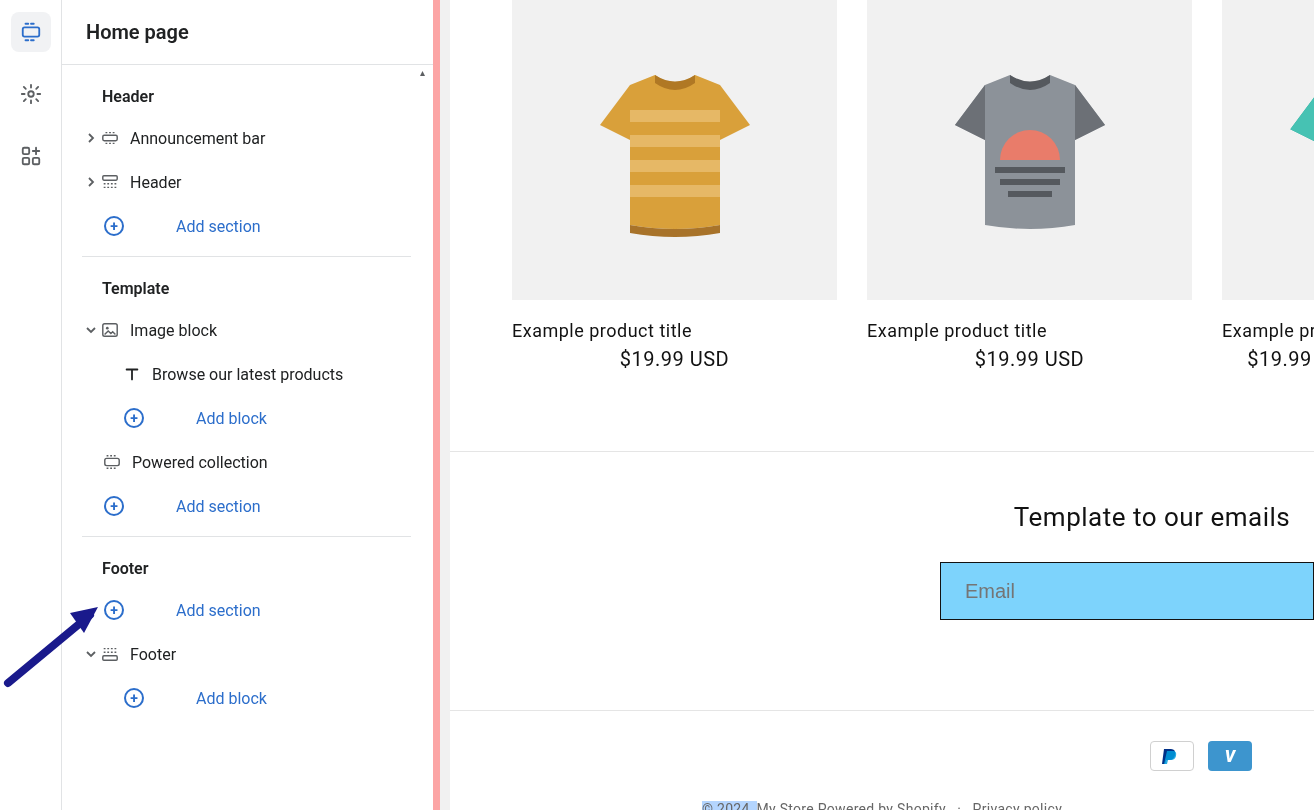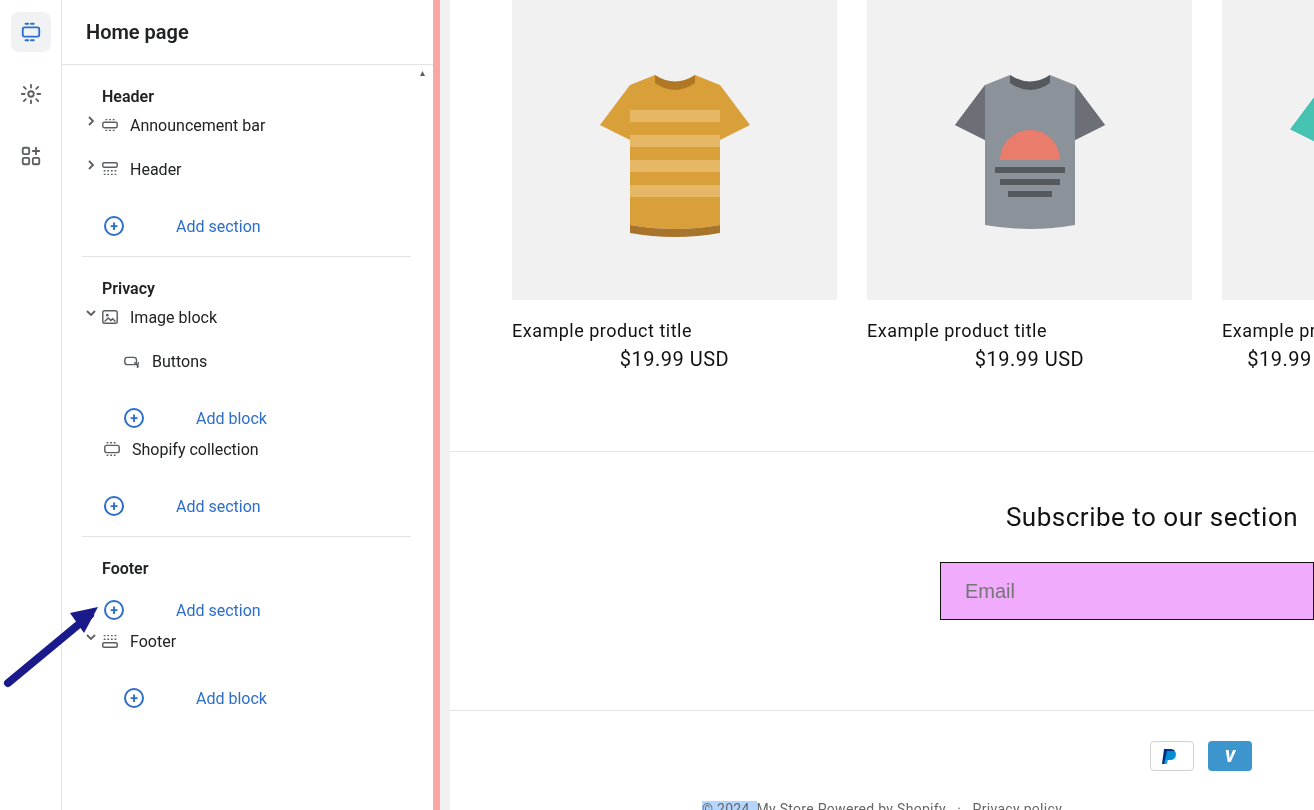--- a/index.html
+++ b/index.html
@@ -7,21 +7,21 @@
   .app { display: flex; width: 100%; height: 100%; }
   .rail { width: 62px; border-right: 1px solid #e1e3e5; display: flex; flex-direction: column; align-items: center; padding-top: 12px; gap: 22px; }
   .rail-btn { width: 40px; height: 40px; display: flex; align-items: center; justify-content: center; border-radius: 8px; cursor: pointer; }
   .rail-btn.active { background: #f1f2f4; }
   .rail-btn svg { width: 22px; height: 22px; }
   .sidebar { width: 378px; border-right: 7px solid #fca5a5; display: flex; flex-direction: column; overflow: hidden; }
   .sidebar-title { font-size: 20px; font-weight: 650; padding: 20px 24px; border-bottom: 1px solid #e1e3e5; }
   .sidebar-content { flex: 1; overflow-y: auto; padding: 0 0 20px 0; position: relative; }
   .scroll-caret { position: absolute; top: 2px; right: 8px; font-size: 10px; color: #5c5f62; user-select: none;}
   .group-label { font-size: 16px; font-weight: 650; padding: 22px 24px 10px 40px; }
-  .tree-row { display: flex; height: 44px; padding-left: 20px; cursor: pointer; }
+  .tree-row { display: flex; align-items: center; height: 44px; padding-left: 20px; cursor: pointer; }
   .tree-caret { width: 18px; display: flex; justify-content: center; color: #5c5f62; }
   .tree-icon { width: 20px; display: flex; justify-content: center; margin-right: 10px; color: #5c5f62; }
   .tree-label { font-size: 16px; color: #202223; }
   .indent-1 { padding-left: 40px; }
   .indent-2 { padding-left: 60px; }
   .action-row { display: flex; align-items: center; height: 44px; cursor: pointer; }
   .action-row .plus-icon { width: 20px; height: 20px; border: 2px solid #2c6ecb; border-radius: 50%; display: flex; align-items: center; justify-content: center; color: #2c6ecb; font-size: 14px; font-weight: 700; line-height: 1; margin-right: 10px; }
   .action-row .action-text { font-size: 16px; color: #2c6ecb; margin-left: 42px; }
   .action-ind-a { padding-left: 42px; }
   .action-ind-b { padding-left: 62px; }
@@ -29,21 +29,21 @@
   .preview { flex: 1; background: #f1f1f1; position: relative; overflow: hidden; }
   .preview-page { position: absolute; left: 10px; right: 0; top: 0; bottom: 0; background: #fff; }
   .products { display: flex; gap: 30px; padding: 0 62px 50px 62px; }
   .product { width: 325px; flex-shrink: 0; }
   .product-img { width: 325px; height: 300px; background: #f1f1f1; display: flex; align-items: center; justify-content: center; }
   .product-title { margin-top: 20px; font-size: 18px; color: #121212; letter-spacing: 0.5px; }
   .product-price { margin-top: 6px; font-size: 20px; color: #121212; letter-spacing: 0.5px; text-align: center; }
   .subscribe-section { border-top: 1px solid #e5e5e5; margin-top: 30px; padding: 50px 0 40px 0; text-align: center; }
   .subscribe-title { font-size: 26px; color: #121212; letter-spacing: 0.5px; margin-bottom: 30px; padding-left: 540px;}
   .email-wrap { display:flex; justify-content:center; padding-left: 490px;}
-  .email-input { width: 500px; height: 58px; border: 1px solid #121212; font-size: 20px; padding: 0 24px; color: #666; background: #f0abfc; }
+  .email-input { width: 500px; height: 58px; border: 1px solid #121212; font-size: 20px; padding: 0 24px; color: #666; background: #7dd3fc; }
   .footer-bottom { border-top: 1px solid #e5e5e5; margin-top: 50px; padding: 30px 62px 10px 62px; }
   .pay-icons { display: flex; justify-content: flex-end; gap: 14px; margin-bottom: 30px; }
   .pay-badge { width: 44px; height: 30px; border-radius: 4px; display: flex; align-items: center; justify-content: center; }
   .pay-paypal { background: #fff; border: 1px solid #d0d0d0; }
   .pay-venmo { background: #3d95ce; color: #fff; font-weight: 900; font-size: 16px; font-style: italic;}
   .copyright { font-size: 14px; color: #666; text-align: center; letter-spacing: 0.3px; }
   .copyright .sel { background: #b4d5fe; }
   .arrow-annotation { position: absolute; left: 0px; top: 585px; pointer-events: none; }
   svg { display: block; }
 </style>
@@ -108,57 +108,56 @@
             </svg>
           </span>
         <span class="tree-label">Header</span>
       </div>
       <div class="action-row action-ind-a">
         <span class="plus-icon">+</span>
         <span class="action-text">Add section</span>
       </div>
       <div class="divider"></div>
 
-      <div class="group-label">Privacy</div>
+      <div class="group-label">Template</div>
       <div class="tree-row">
         <span class="tree-caret">
             <svg width="10" height="10" viewBox="0 0 10 10">
               <path d="M1 3l4 4 4-4" fill="none" stroke="#5c5f62" stroke-width="1.8"></path>
             </svg>
           </span>
         <span class="tree-icon">
             <svg width="18" height="18" viewBox="0 0 20 20">
               <rect x="2" y="3" width="16" height="14" rx="2" fill="none" stroke="#5c5f62" stroke-width="1.6"></rect>
               <circle cx="7" cy="8" r="1.5" fill="#5c5f62"></circle>
               <path d="M4 15l4-4 3 3 2-2 3 3" fill="none" stroke="#5c5f62" stroke-width="1.6"></path>
             </svg>
           </span>
         <span class="tree-label">Image block</span>
       </div>
       <div class="tree-row indent-2">
         <span class="tree-icon">
             <svg width="18" height="18" viewBox="0 0 20 20">
-              <rect x="2" y="6" width="13" height="8" rx="3" fill="none" stroke="#5c5f62" stroke-width="1.6"></rect>
-              <path d="M13 12l4 4M17 12l-1 5" stroke="#5c5f62" stroke-width="1.6" stroke-linecap="round"></path>
-            </svg>
-          </span>
-        <span class="tree-label">Buttons</span>
+              <path d="M4 5h12M10 5v11" stroke="#202223" stroke-width="2" stroke-linecap="round"></path>
+            </svg>
+          </span>
+        <span class="tree-label">Browse our latest products</span>
       </div>
       <div class="action-row action-ind-b">
         <span class="plus-icon">+</span>
         <span class="action-text">Add block</span>
       </div>
       <div class="tree-row indent-1">
         <span class="tree-icon">
             <svg width="18" height="18" viewBox="0 0 20 20">
               <rect x="2" y="6" width="16" height="8" rx="2" fill="none" stroke="#5c5f62" stroke-width="1.6"></rect>
               <path d="M4 3h12M4 17h12" stroke="#5c5f62" stroke-width="1.6" stroke-dasharray="2 2"></path>
             </svg>
           </span>
-        <span class="tree-label">Shopify collection</span>
+        <span class="tree-label">Powered collection</span>
       </div>
       <div class="action-row action-ind-a">
         <span class="plus-icon">+</span>
         <span class="action-text">Add section</span>
       </div>
       <div class="divider"></div>
 
       <div class="group-label">Footer</div>
       <div class="action-row action-ind-a">
         <span class="plus-icon">+</span>
@@ -227,21 +226,21 @@
               <path d="M10 70 L40 30 L40 85 Z" fill="#46c2b3"></path>
               <rect x="40" y="90" width="80" height="8" fill="#1c7f74"></rect>
             </svg>
           </div>
           <div class="product-title">Example product ti</div>
           <div class="product-price">$19.99 USD</div>
         </div>
       </div>
 
       <div class="subscribe-section">
-        <div class="subscribe-title">Subscribe to our section</div>
+        <div class="subscribe-title">Template to our emails</div>
         <div class="email-wrap">
           <input class="email-input" placeholder="Email" style="">
         </div>
       </div>
 
       <div class="footer-bottom">
         <div class="pay-icons">
           <div class="pay-badge pay-paypal">
             <svg width="28" height="20" viewBox="0 0 28 20">
               <path d="M6 3 h7 q5 0 4 6 q-1 5 -6 5 h-3 l-1 4 h-3 z" fill="#003087"></path>

